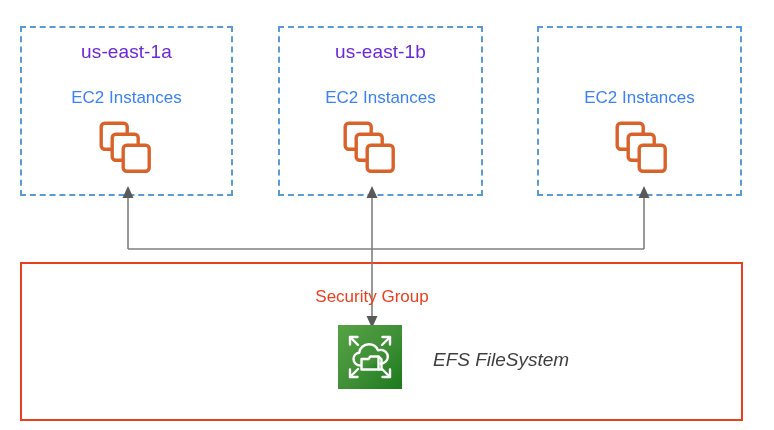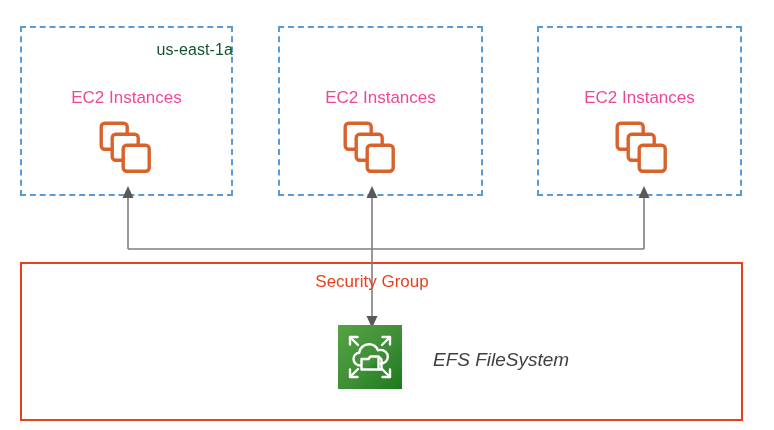--- a/index.html
+++ b/index.html
@@ -22,32 +22,32 @@
   .az-box {
     position: absolute;
     box-sizing: border-box;
     border: 2px dashed #5B9BD5;
     background: transparent;
   }
   .az-label {
     position: absolute;
     left: 0;
     right: 0;
-    text-align: right;
-    color: #14532d;
-    font-size: 16px;
+    text-align: center;
+    color: #6d28d9;
+    font-size: 19px;
     letter-spacing: 0.1px;
     white-space: nowrap;
   }
   .az-sublabel {
     position: absolute;
     left: 0;
     right: 0;
     text-align: center;
-    color: #ec4899;
+    color: #3b82f6;
     font-size: 17px;
     white-space: nowrap;
   }
 
   
   .ec2-icon {
     position: absolute;
     width: 58px;
     height: 52px;
   }
@@ -104,20 +104,21 @@
   <div class="ec2-icon" style="left:99px; top:121px;">
     <svg width="58" height="52" viewBox="0 0 58 52" xmlns="http://www.w3.org/2000/svg">
       <rect x="2.2" y="2.2" width="26" height="26" rx="3.5" ry="3.5" fill="#FFFFFF" stroke="#D9622B" stroke-width="3.4"></rect>
       <rect x="13.2" y="13.2" width="26" height="26" rx="3.5" ry="3.5" fill="#FFFFFF" stroke="#D9622B" stroke-width="3.4"></rect>
       <rect x="24.2" y="24.2" width="26" height="26" rx="3.5" ry="3.5" fill="#FFFFFF" stroke="#D9622B" stroke-width="3.4"></rect>
     </svg>
   </div>
 
   <div class="az-box" style="left:278px; top:26px; width:205px; height:170px;">
   </div>
+  <div class="az-label" style="left:278px; top:41px; width:205px;">us-east-1b</div>
   <div class="az-sublabel" style="left:278px; top:88px; width:205px;">EC2 Instances</div>
   <div class="ec2-icon" style="left:343px; top:121px;">
     <svg width="58" height="52" viewBox="0 0 58 52" xmlns="http://www.w3.org/2000/svg">
       <rect x="2.2" y="2.2" width="26" height="26" rx="3.5" ry="3.5" fill="#FFFFFF" stroke="#D9622B" stroke-width="3.4"></rect>
       <rect x="13.2" y="13.2" width="26" height="26" rx="3.5" ry="3.5" fill="#FFFFFF" stroke="#D9622B" stroke-width="3.4"></rect>
       <rect x="24.2" y="24.2" width="26" height="26" rx="3.5" ry="3.5" fill="#FFFFFF" stroke="#D9622B" stroke-width="3.4"></rect>
     </svg>
   </div>
 
   <div class="az-box" style="left:537px; top:26px; width:205px; height:170px;">
@@ -146,21 +147,21 @@
 
     <path d="M372,249 L372,320" fill="none" stroke="#7F7F7F" stroke-width="1.6"></path>
 
     <polygon points="128,186 122.5,198 133.5,198" fill="#595959"></polygon>
     <polygon points="372,186 366.5,198 377.5,198" fill="#595959"></polygon>
     <polygon points="644,186 638.5,198 649.5,198" fill="#595959"></polygon>
 
     <polygon points="372,328 366.5,316 377.5,316" fill="#595959"></polygon>
   </svg>
 
-  <div class="sg-label" style="left:272px; top:272px; width:200px;">Security Group</div>
+  <div class="sg-label" style="left:272px; top:287px; width:200px;">Security Group</div>
 
   <div class="efs-icon" style="left:338px; top:325px;">
     <svg width="64" height="64" viewBox="0 0 64 64" xmlns="http://www.w3.org/2000/svg">
       <defs>
         <linearGradient id="efsGrad" x1="0" y1="0" x2="1" y2="1">
           <stop offset="0%" stop-color="#55A344"></stop>
           <stop offset="55%" stop-color="#3E8E36"></stop>
           <stop offset="100%" stop-color="#1B7A1B"></stop>
         </linearGradient>
       </defs>

